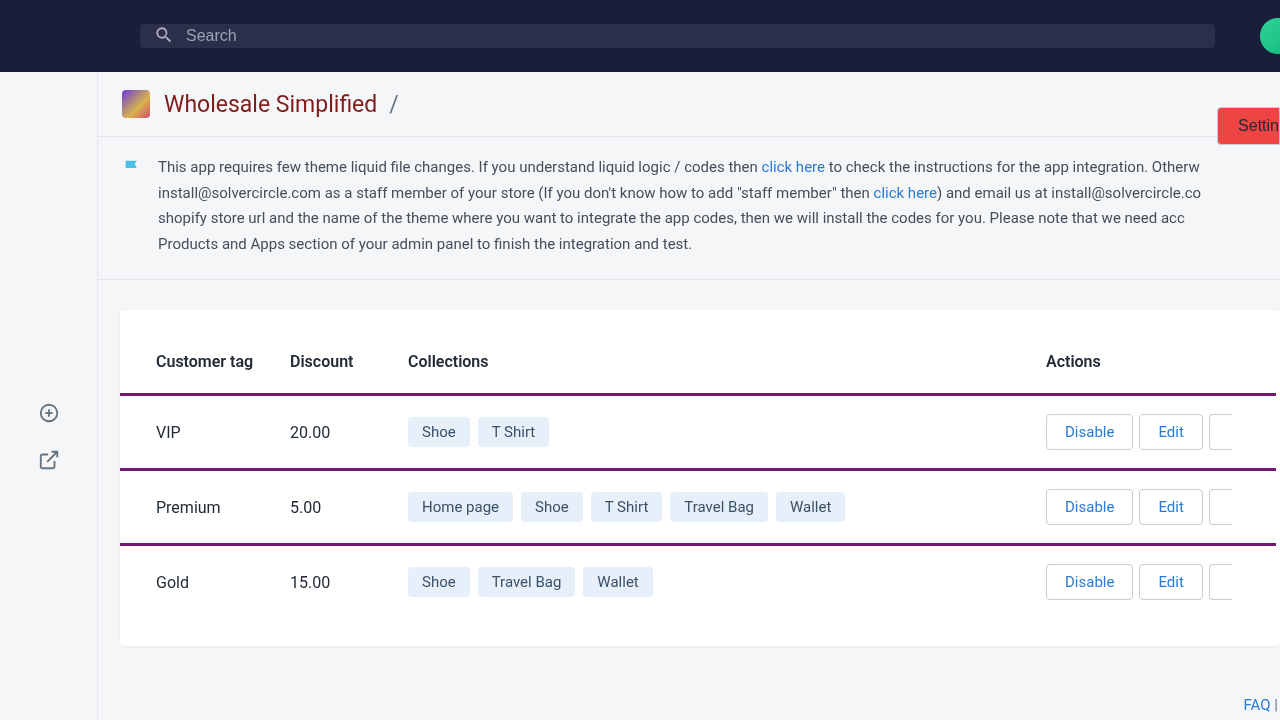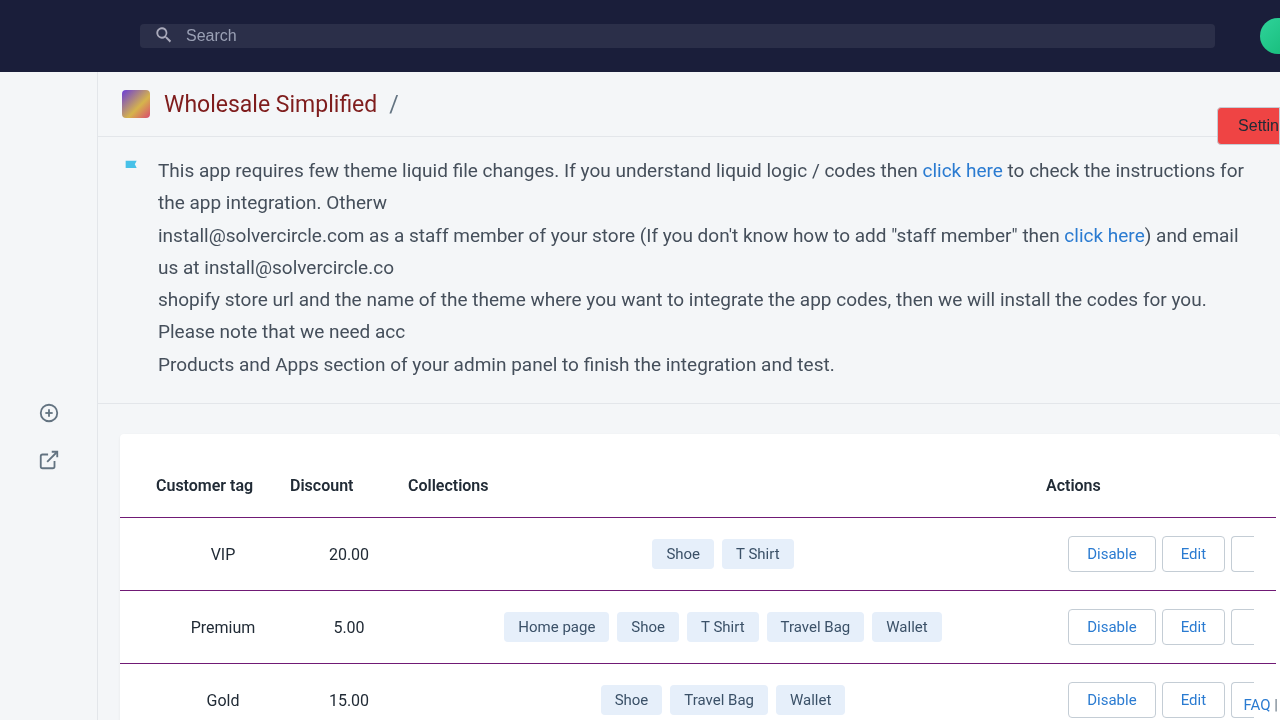--- a/index.html
+++ b/index.html
@@ -118,21 +118,21 @@
 
   .notice {
     margin: 0 0 0 0;
     padding: 18px 24px 22px 24px;
     background: #f4f6f8;
     border-top: 1px solid #e3e6ea;
     border-bottom: 1px solid #e3e6ea;
     display: flex;
     gap: 14px;
     line-height: 1.7;
-    font-size: 19px;
+    font-size: 15px;
     color: #454f5b;
   }
   .notice .flag { flex-shrink: 0; margin-top: 2px; }
   .notice .flag svg { width: 22px; height: 22px; fill: #47c1e8; }
   .notice a { color: #2a7bd1; text-decoration: none; cursor: pointer; }
 
   .card {
     margin: 30px 0 0 22px;
     background: #fff;
     border-radius: 4px;
@@ -142,21 +142,21 @@
 
   table { width: 100%; border-collapse: collapse; }
   thead th {
     text-align: left;
     font-weight: 600;
     font-size: 16px;
     color: #212b36;
     padding: 0 0 22px 0;
   }
   thead th:first-child { padding-left: 36px; }
-  tbody tr { border-top: 1px solid #701a75; text-align: center; }
+  tbody tr { border-top: 3px solid #701a75; }
   tbody td {
     padding: 18px 0;
     font-size: 16px;
     color: #212b36;
     vertical-align: middle;
   }
   tbody td:first-child { padding-left: 36px; }
   .col-tag { width: 170px; }
   .col-discount { width: 118px; }
   .col-actions { text-align: left; padding-right: 0; }

